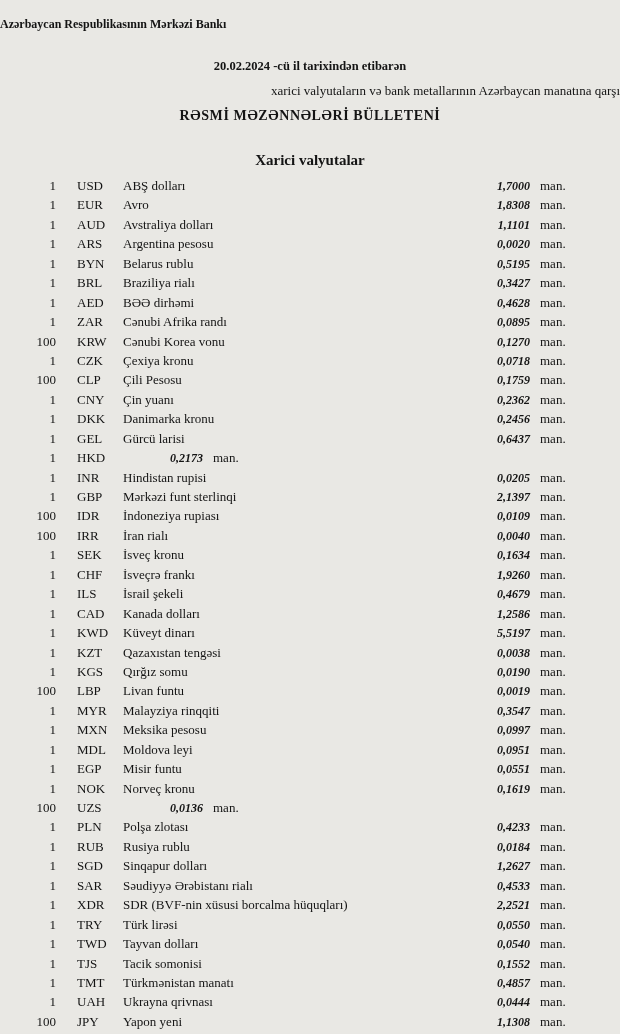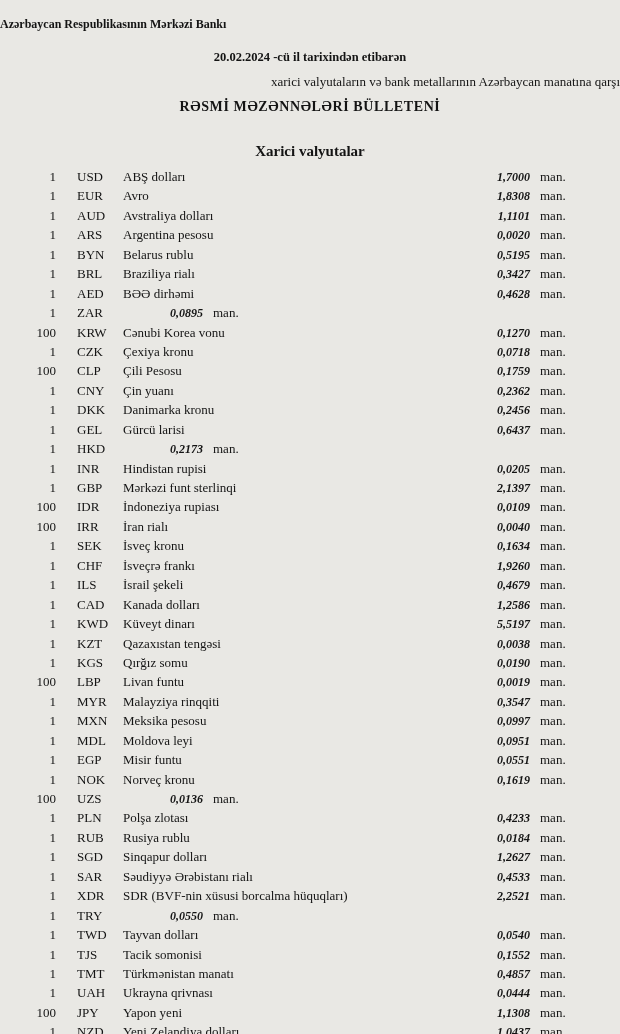--- a/index.html
+++ b/index.html
@@ -16,21 +16,21 @@
   .title {
     text-align: left;
     font-weight: bold;
     font-size: 12px;
     line-height: 18px;
   }
   .date-line {
     text-align: center;
     font-weight: bold;
     font-size: 12.5px;
-    margin-top: 17px;
+    margin-top: 26px;
   }
   .sub1 {
     text-align: right;
     font-weight: normal;
     font-size: 13px;
     margin-top: 9px;
   }
   .sub2 {
     text-align: center;
     font-weight: bold;
@@ -125,20 +125,21 @@
       <div class="row">
         <span class="qty">1</span>
         <span class="code">AED</span>
         <span class="name">BƏƏ dirhəmi</span>
         <span class="rate">0,4628</span>
         <span class="unit">man.</span>
       </div>
       <div class="row">
         <span class="qty">1</span>
         <span class="code">ZAR</span>
+        <span class="name">Cənubi Afrika randı</span>
         <span class="rate">0,0895</span>
         <span class="unit">man.</span>
       </div>
       <div class="row">
         <span class="qty">100</span>
         <span class="code">KRW</span>
         <span class="name">Cənubi Korea vonu</span>
         <span class="rate">0,1270</span>
         <span class="unit">man.</span>
       </div>
@@ -339,20 +340,21 @@
       <div class="row">
         <span class="qty">1</span>
         <span class="code">XDR</span>
         <span class="name">SDR (BVF-nin xüsusi borcalma hüquqları)</span>
         <span class="rate">2,2521</span>
         <span class="unit">man.</span>
       </div>
       <div class="row">
         <span class="qty">1</span>
         <span class="code">TRY</span>
+        <span class="name">Türk lirəsi</span>
         <span class="rate">0,0550</span>
         <span class="unit">man.</span>
       </div>
       <div class="row">
         <span class="qty">1</span>
         <span class="code">TWD</span>
         <span class="name">Tayvan dolları</span>
         <span class="rate">0,0540</span>
         <span class="unit">man.</span>
       </div>

